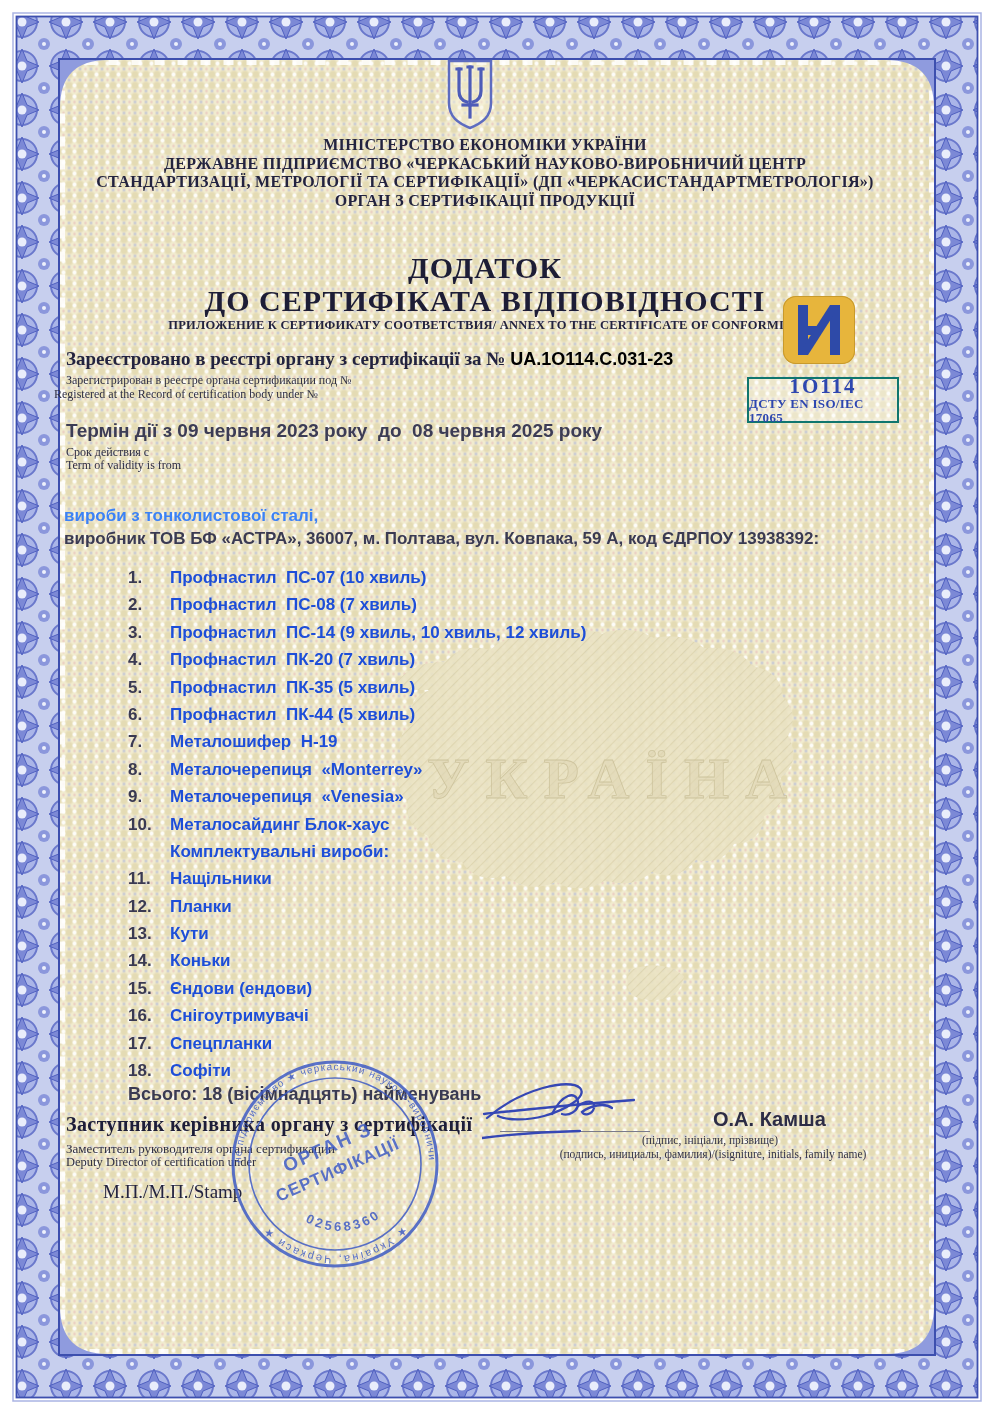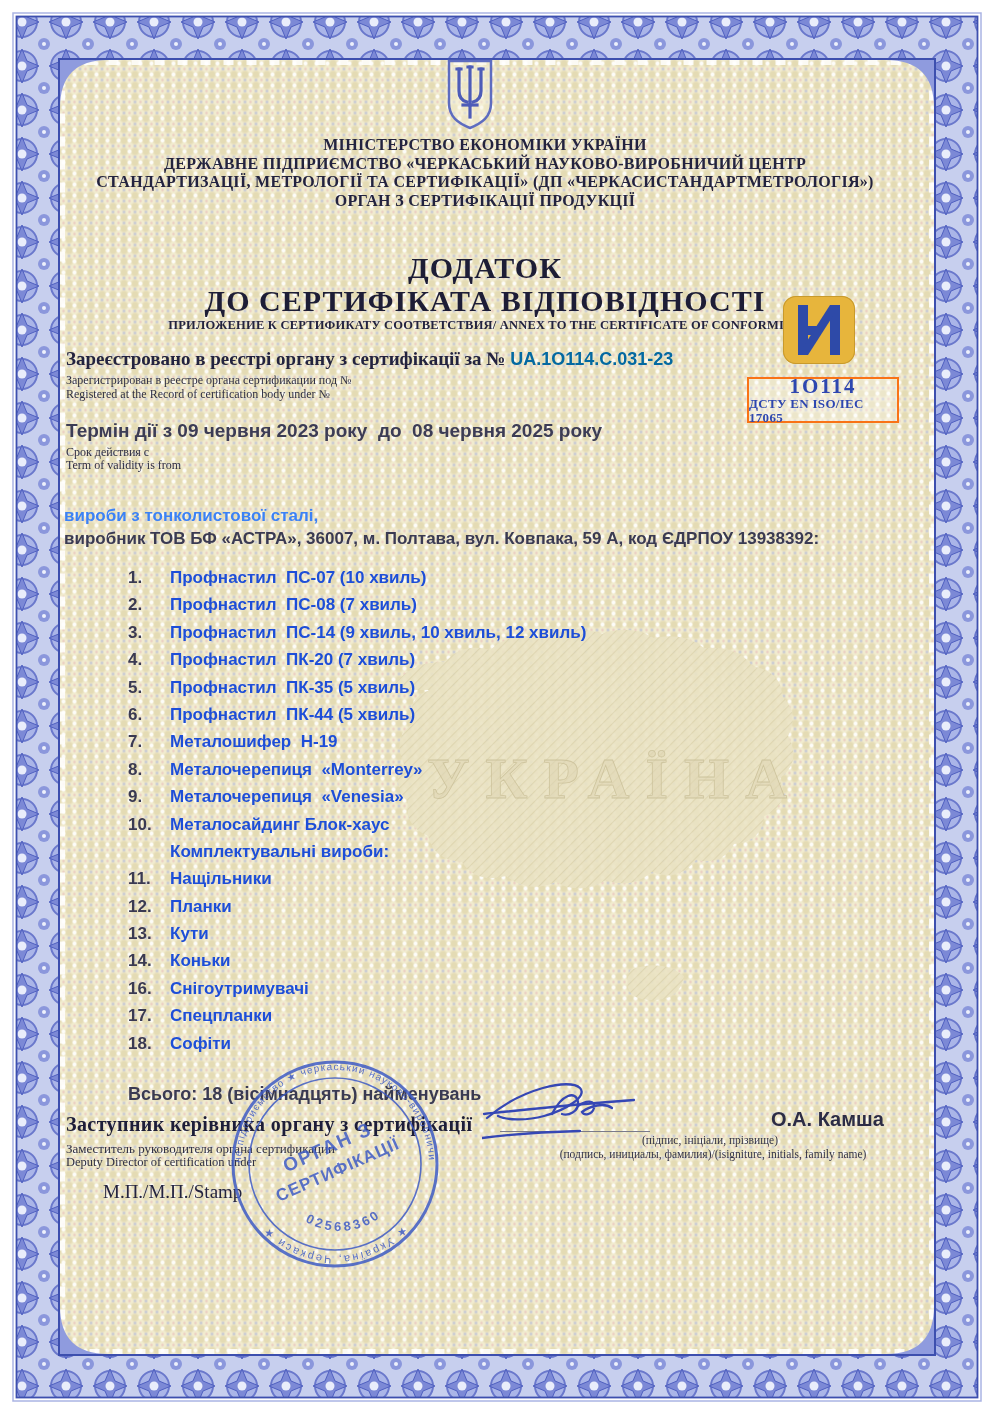--- a/index.html
+++ b/index.html
@@ -22,31 +22,31 @@
   .small{font-size:12px;color:#2e2e44;}
   .pre{white-space:pre;}
 
   .org-lines{left:40px;top:136px;width:890px;font-size:16px;line-height:18.5px;
              letter-spacing:0.3px;color:#23233f;}
   .title1{left:40px;top:251px;width:890px;font-size:30px;letter-spacing:1px;color:#1d1d36;}
   .title2{left:40px;top:284px;width:890px;font-size:30px;letter-spacing:1px;color:#1d1d36;}
   .subtitle{left:40px;top:318px;width:890px;font-size:12.5px;letter-spacing:0.2px;color:#23233f;}
 
   .reg-line{left:66px;top:348px;font-size:19px;color:#23233f;}
-  .reg-num{font-family:"Liberation Sans",sans-serif;font-weight:bold;font-size:18px;color:#0369a1;}
+  .reg-num{font-family:"Liberation Sans",sans-serif;font-weight:bold;font-size:18px;color:#000000;}
   .reg-ru{left:66px;top:373px;}
-  .reg-en{left:66px;top:387px;}
+  .reg-en{left:54px;top:387px;}
 
   .validity{left:66px;top:420px;font-size:19px;color:#3c3c55;}
   .val-ru{left:66px;top:445px;}
   .val-en{left:66px;top:458px;}
 
   .mark-box{left:783px;top:296px;width:72px;height:68px;background:#e7b53c;
             border-radius:13px;z-index:5;box-shadow:0 0 0 1px #c89a2c inset;}
-  .code-box{left:747px;top:377px;width:148px;height:42px;border:2px solid #f97316;
+  .code-box{left:747px;top:377px;width:148px;height:42px;border:2px solid #0f766e;
             background:rgba(255,255,255,0.30);display:flex;flex-direction:column;
             align-items:center;justify-content:center;z-index:5;}
   .code-big{font-size:21px;letter-spacing:2px;color:#2e47b0;line-height:22px;}
   .code-std{font-size:13px;letter-spacing:0.3px;color:#2e47b0;line-height:14px;}
 
   .intro1{left:64px;top:506px;font-size:17px;color:#3b82f6;}
   .intro2{left:64px;top:529px;font-size:17px;color:#3a3a52;}
 
   .plist{left:128px;top:568px;width:660px;}
   .li-row{display:flex;height:27.4px;align-items:flex-start;}
@@ -54,21 +54,21 @@
   .li-txt{font-size:17px;color:#1d4ed8;}
 
   .total{left:128px;top:1084px;font-size:18px;color:#3a3a52;}
 
   .role-uk{left:66px;top:1113px;font-size:20px;color:#1d1d38;letter-spacing:0.4px;}
   .role-ru{left:66px;top:1141px;font-size:13px;}
   .role-en{left:66px;top:1155px;font-size:12.5px;}
   .mp{left:103px;top:1181px;font-size:19px;color:#23233f;}
 
   .sig-rule{left:500px;top:1131px;width:150px;height:1px;background:#7a7a8a;}
-  .sig-name{left:771px;top:1108px;font-size:20px;color:#2c2c45;}
+  .sig-name{left:713px;top:1108px;font-size:20px;color:#2c2c45;}
   .cap1{left:555px;top:1134px;width:310px;font-size:11.5px;color:#33334a;}
   .cap2{left:493px;top:1148px;width:440px;font-size:11.5px;color:#33334a;}
 
   .stamp-wrap{left:223px;top:1052px;width:224px;height:224px;opacity:0.85;z-index:6;}
   .sig-wrap{left:482px;top:1076px;width:190px;height:72px;z-index:6;}
   .wm-wrap{left:330px;top:540px;width:580px;height:520px;z-index:0;}
   .content{position:absolute;inset:0;z-index:2;}
 </style>
 </head>
 <body>
@@ -226,20 +226,24 @@
         </div>
       <div class="li-row">
           <span class="li-num">13.</span>
           <span class="li-txt pre">Кути</span>
         </div>
       <div class="li-row">
           <span class="li-num">14.</span>
           <span class="li-txt pre">Коньки</span>
         </div>
       <div class="li-row">
+          <span class="li-num">15.</span>
+          <span class="li-txt pre">Єндови (ендови)</span>
+        </div>
+      <div class="li-row">
           <span class="li-num">16.</span>
           <span class="li-txt pre">Снігоутримувачі</span>
         </div>
       <div class="li-row">
           <span class="li-num">17.</span>
           <span class="li-txt pre">Спецпланки</span>
         </div>
       <div class="li-row">
           <span class="li-num">18.</span>
           <span class="li-txt pre">Софіти</span>

